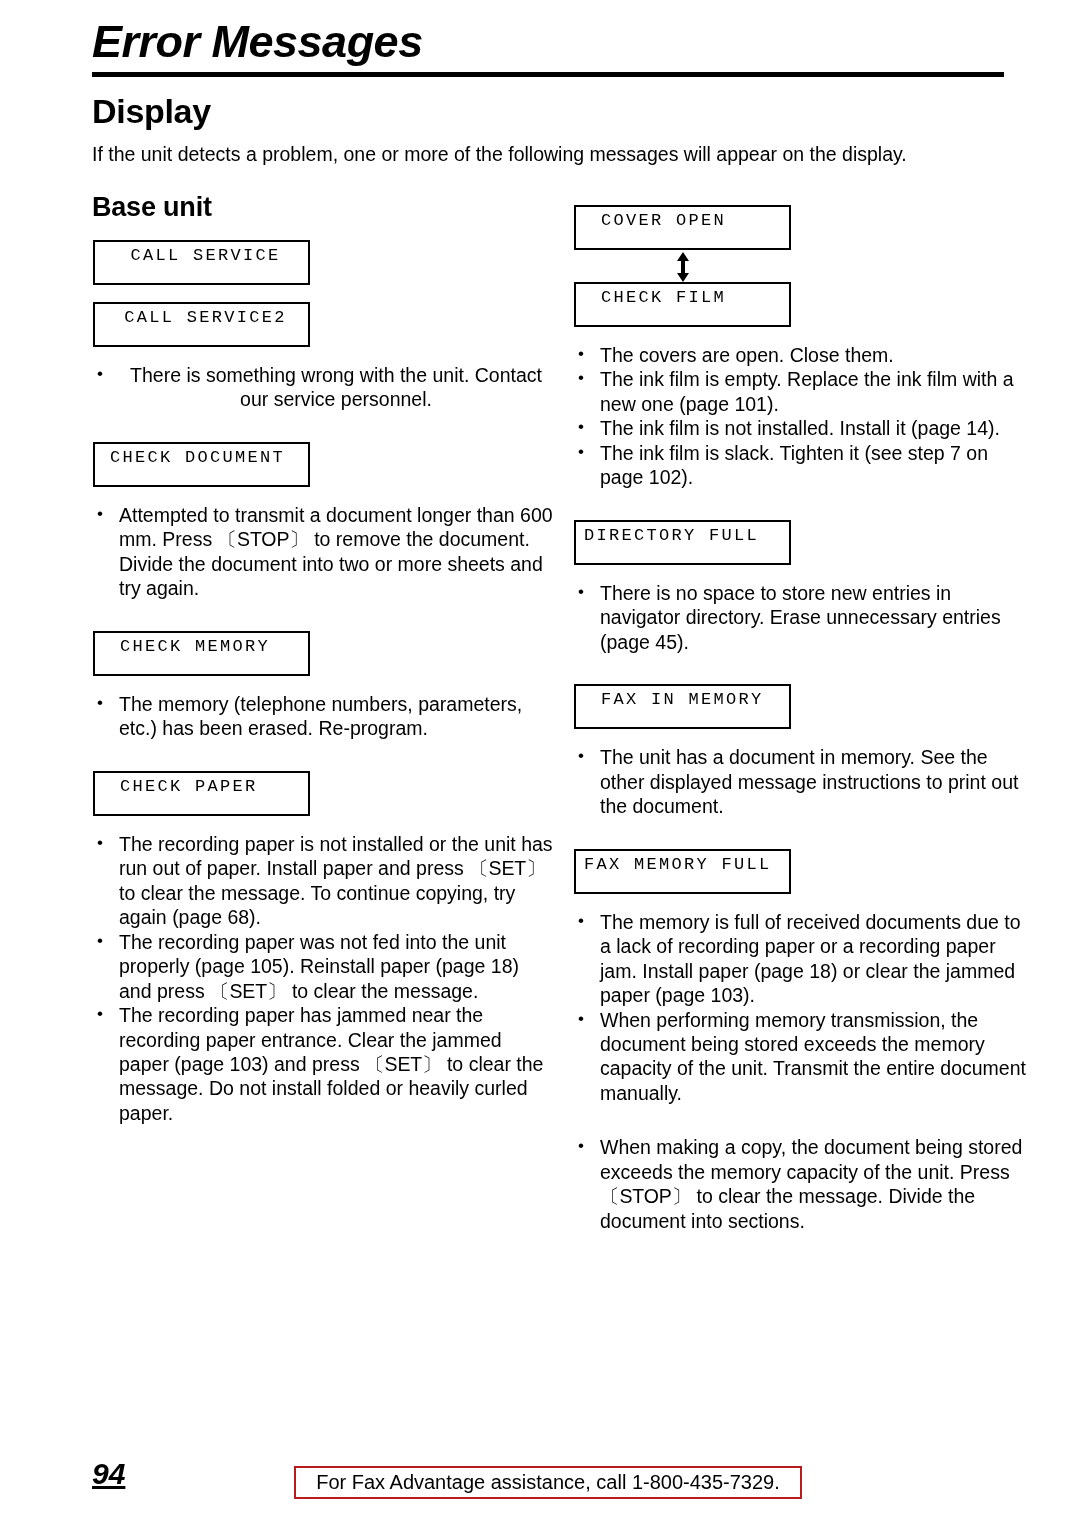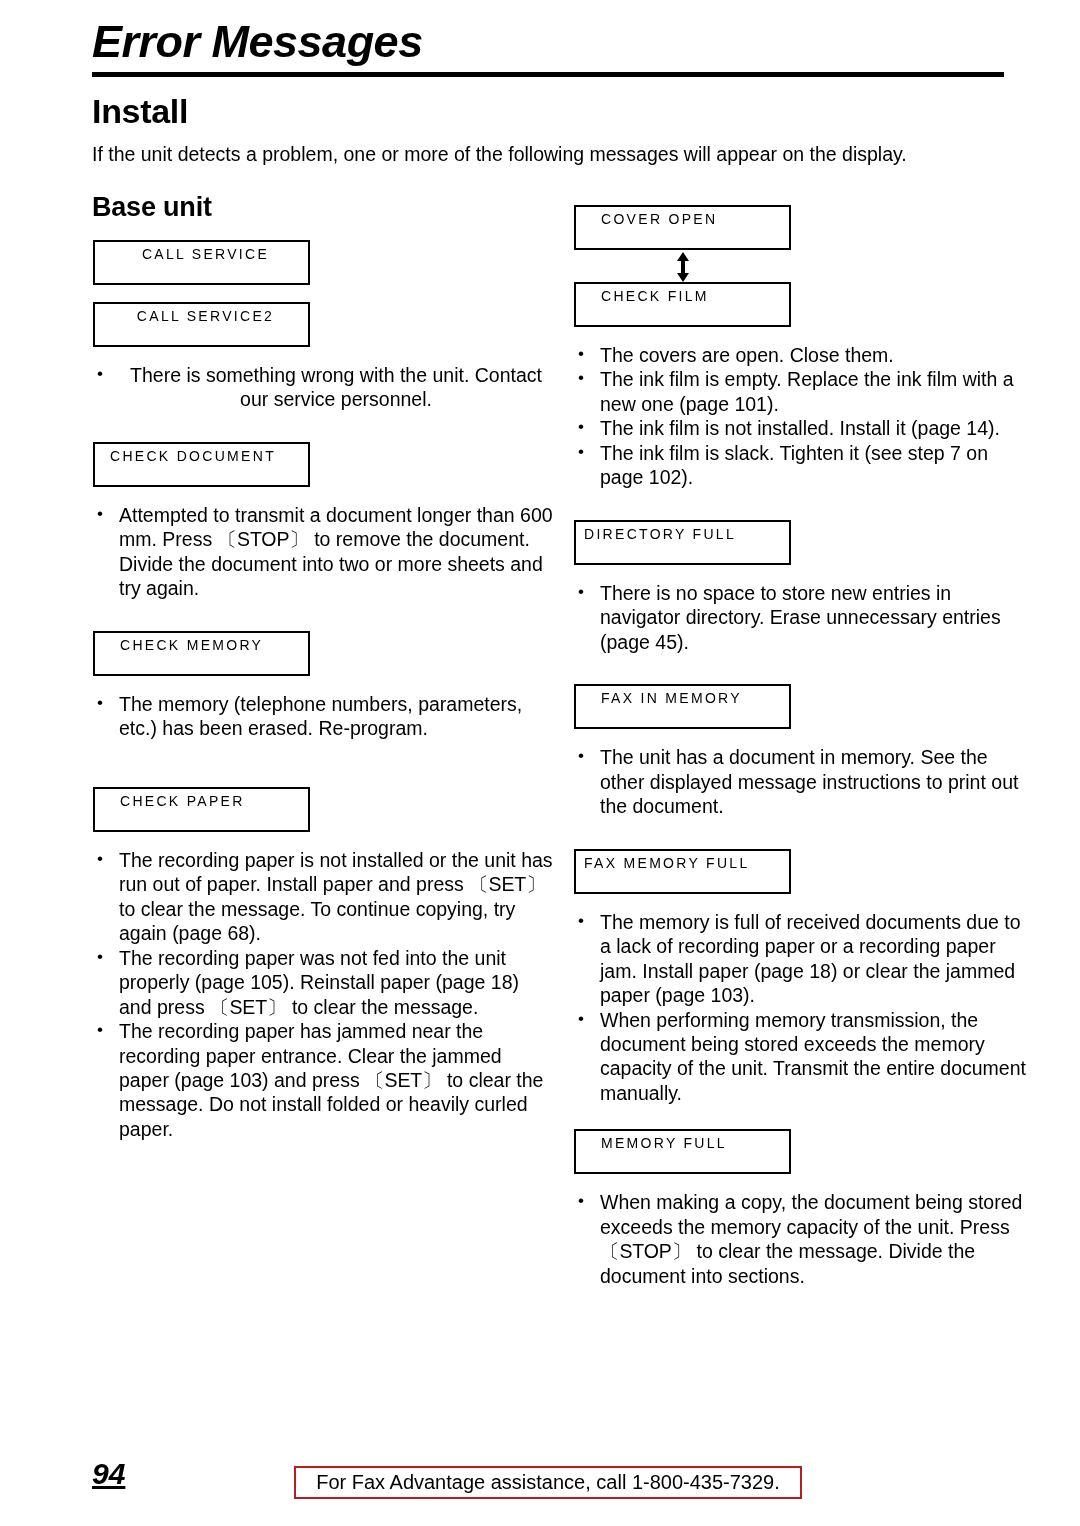--- a/index.html
+++ b/index.html
@@ -85,22 +85,22 @@
   
   .lcd {
     box-sizing: border-box;
     width: 217px;
     height: 45px;
     border: 2px solid #000;
     padding: 5px 0 0 0;
     background: #fff;
   }
   .lcd-text {
-    font-family: Liberation Sans, sans-serif;
-    font-size: 14px;
+    font-family: Liberation Mono, monospace;
+    font-size: 17px;
     letter-spacing: 2.3px;
     white-space: pre;
     line-height: 1.1;
     display: block;
   }
   .lcd.pad-a .lcd-text { padding-left: 8px; }
   .lcd.pad-b .lcd-text { padding-left: 25px; }
   .lcd.pad-c .lcd-text { padding-left: 15px; }
 
   .arrow-gap {
@@ -165,21 +165,21 @@
     white-space: nowrap;
   }
 </style>
 </head>
 <body>
 
 <div class="page">
 
   <div class="chapter-title">Error Messages</div>
   <div class="header-rule"></div>
-  <div class="section-title">Install</div>
+  <div class="section-title">Display</div>
   <div class="intro-line">If the unit detects a problem, one or more of the following messages will appear on the display.</div>
   <div class="subsection-title">Base unit</div>
 
   <div class="col col-left">
     <div class="col-inner" id="left-col-inner" style="top:240px;">
         <div style="margin-bottom: 30px; text-align: center;">
           <div class="lcd pad-a">
             <span class="lcd-text">CALL SERVICE</span>
           </div>
           <div style="height: 17px;"></div>
@@ -191,21 +191,21 @@
           </ul>
         </div>
         <div style="margin-bottom: 30px;">
           <div class="lcd pad-c">
             <span class="lcd-text">CHECK DOCUMENT</span>
           </div>
           <ul class="bullets" style="margin-top: 16px;">
             <li>Attempted to transmit a document longer than 600 mm. Press <span class="key">〔STOP〕</span> to remove the document. Divide the document into two or more sheets and try again.</li>
           </ul>
         </div>
-        <div style="margin-bottom: 46px;">
+        <div style="margin-bottom: 30px;">
           <div class="lcd pad-b">
             <span class="lcd-text">CHECK MEMORY</span>
           </div>
           <ul class="bullets" style="margin-top: 16px;">
             <li>The memory (telephone numbers, parameters, etc.) has been erased. Re-program.</li>
           </ul>
         </div>
         <div style="margin-bottom: 30px;">
           <div class="lcd pad-b">
             <span class="lcd-text">CHECK PAPER</span>
@@ -249,33 +249,30 @@
           </ul>
         </div>
         <div style="margin-bottom: 30px;">
           <div class="lcd pad-b">
             <span class="lcd-text">FAX IN MEMORY</span>
           </div>
           <ul class="bullets" style="margin-top: 16px;">
             <li>The unit has a document in memory. See the other displayed message instructions to print out the document.</li>
           </ul>
         </div>
-        <div style="margin-bottom: 24px;">
+        <div style="margin-bottom: 30px;">
           <div class="lcd pad-a">
             <span class="lcd-text">FAX MEMORY FULL</span>
           </div>
           <ul class="bullets" style="margin-top: 16px;">
             <li>The memory is full of received documents due to a lack of recording paper or a recording paper jam. Install paper (page 18) or clear the jammed paper (page 103).</li>
             <li>When performing memory transmission, the document being stored exceeds the memory capacity of the unit. Transmit the entire document manually.</li>
           </ul>
         </div>
         <div style="margin-bottom: 30px;">
-          <div class="lcd pad-b">
-            <span class="lcd-text">MEMORY FULL</span>
-          </div>
           <ul class="bullets" style="margin-top: 16px;">
             <li>When making a copy, the document being stored exceeds the memory capacity of the unit. Press <span class="key">〔STOP〕</span> to clear the message. Divide the document into sections.</li>
           </ul>
         </div>
       </div>
   </div>
 
   <div class="page-number">94</div>
   <div class="footer-box">For Fax Advantage assistance, call 1-800-435-7329.</div>
 

